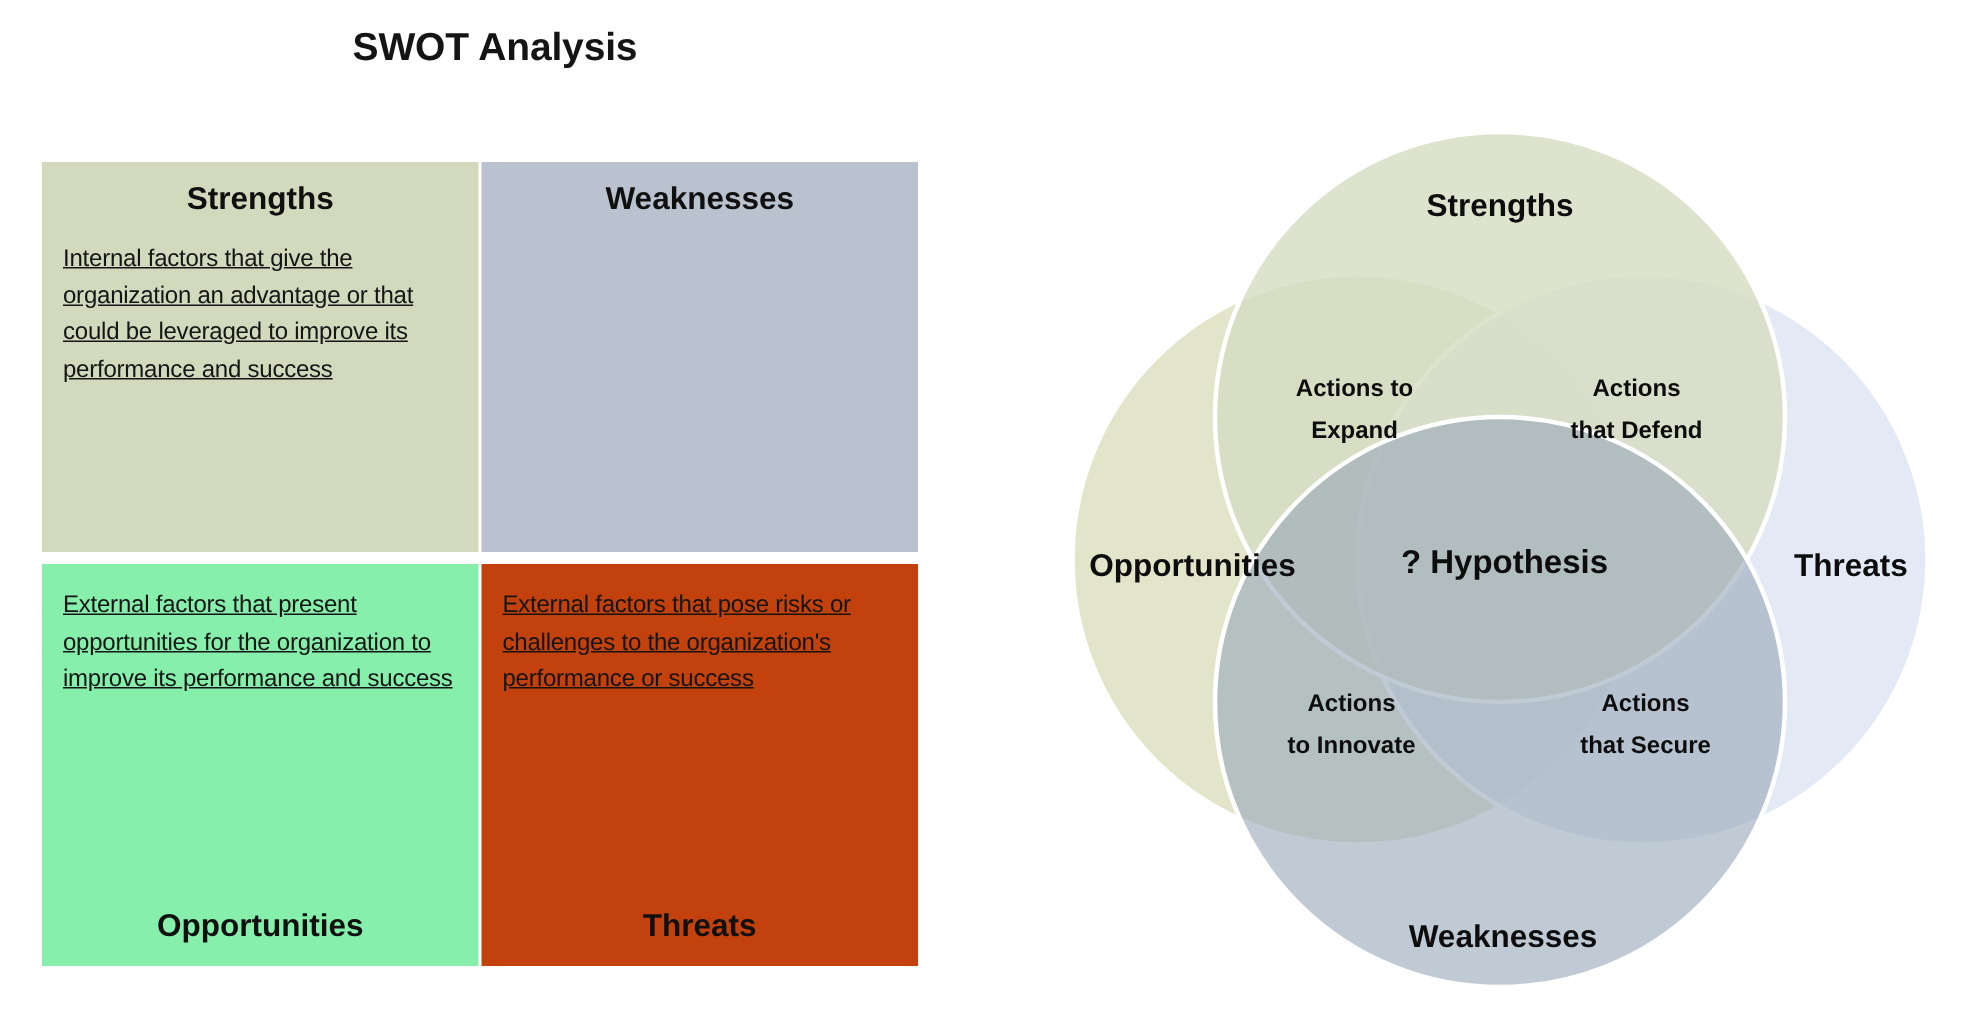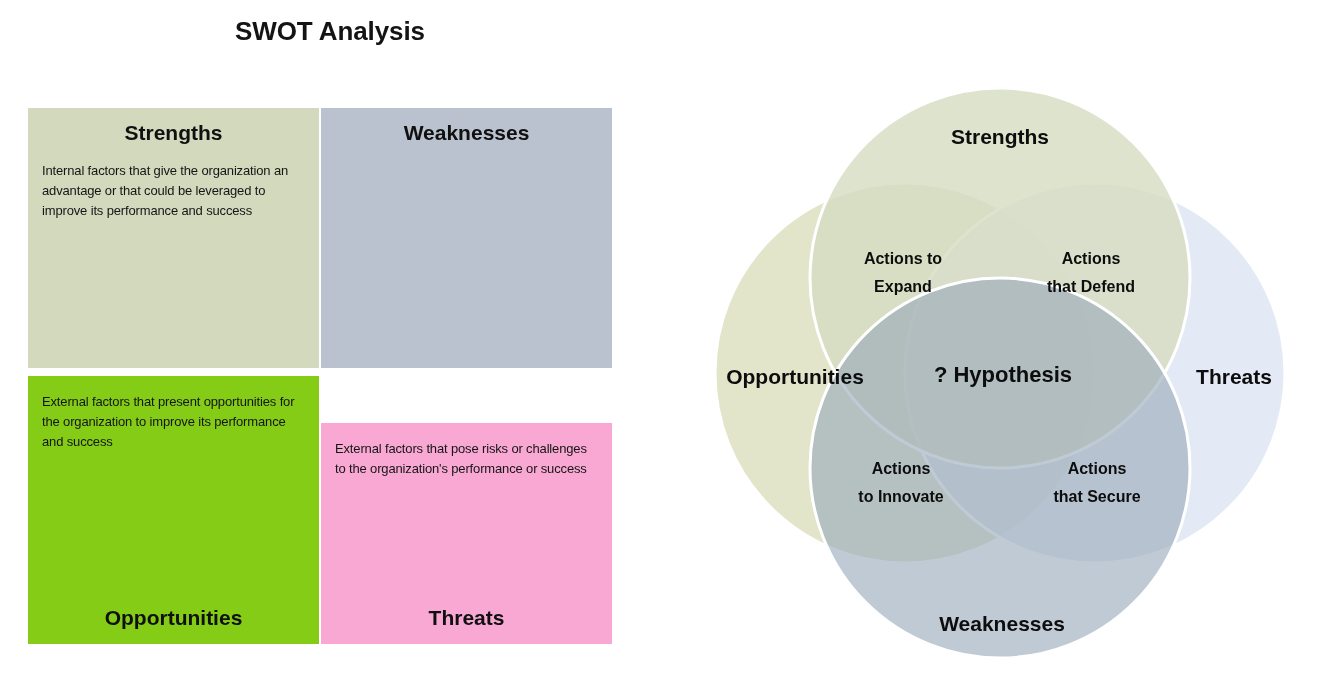--- a/index.html
+++ b/index.html
@@ -53,38 +53,39 @@
   }
   .quad {
     position: relative;
     box-sizing: border-box;
     padding: 12px 14px 10px 14px;
     display: flex;
     flex-direction: column;
   }
   .quad-strengths     { background: #d2d9bd; }
   .quad-weaknesses    { background: #b9c2ce; }
-  .quad-opportunities { background: #84cc16; }
-  .quad-threats       { background: #f9a8d4; margin-top: 47px; }
+  .quad-opportunities { background: #86efac; }
+  .quad-threats       { background: #c2410c; }
 
   .quad-heading {
     text-align: center;
     font-size: 21px;
     font-weight: bold;
     color: #101010;
     line-height: 1.2;
   }
   .quad-heading.top    { margin-bottom: 16px; }
   .quad-heading.bottom { margin-top: auto; margin-bottom: 4px; }
 
   .quad-body {
-    font-size: 13px;
+    font-size: 16px;
     line-height: 1.54;
     color: #151515;
     letter-spacing: -0.15px;
+    text-decoration: underline;
   }
   .quad-body.lead { margin-top: 4px; }
 
   
   #venn-wrap {
     position: absolute;
     left: 0;
     top: 0;
     width: 660px;
     height: 686px;

